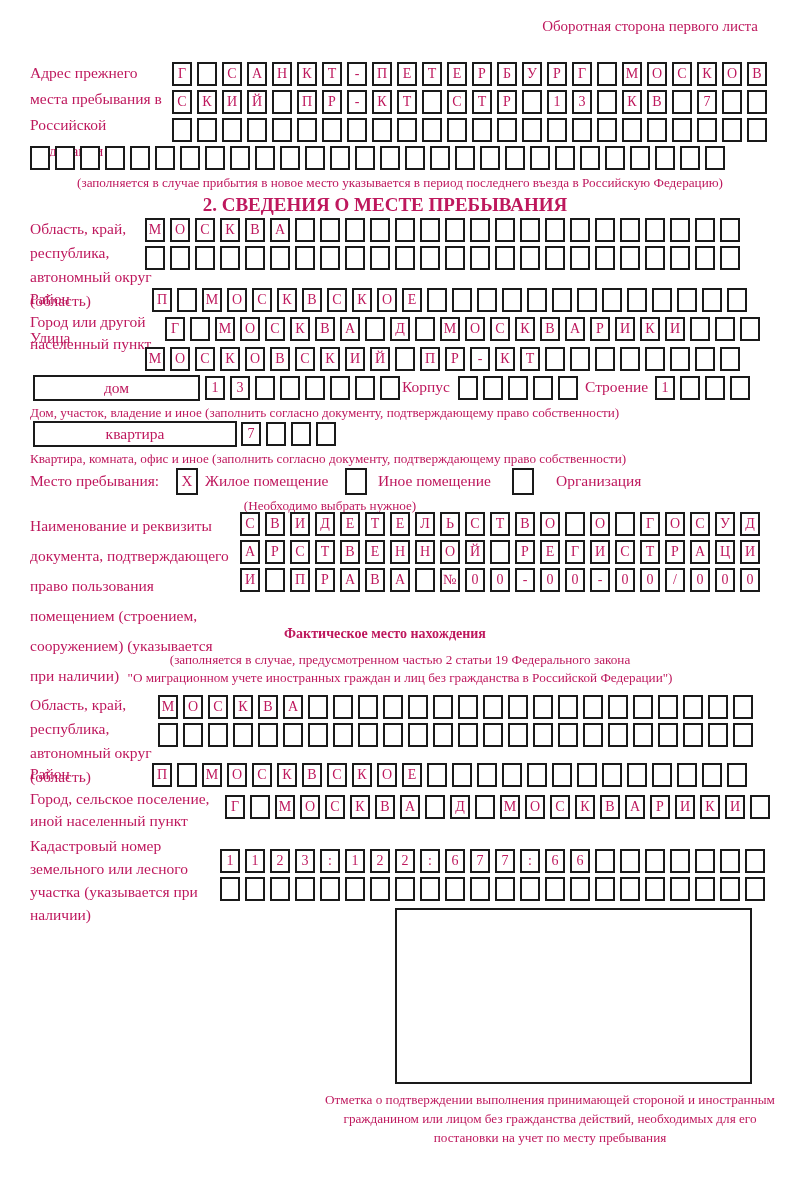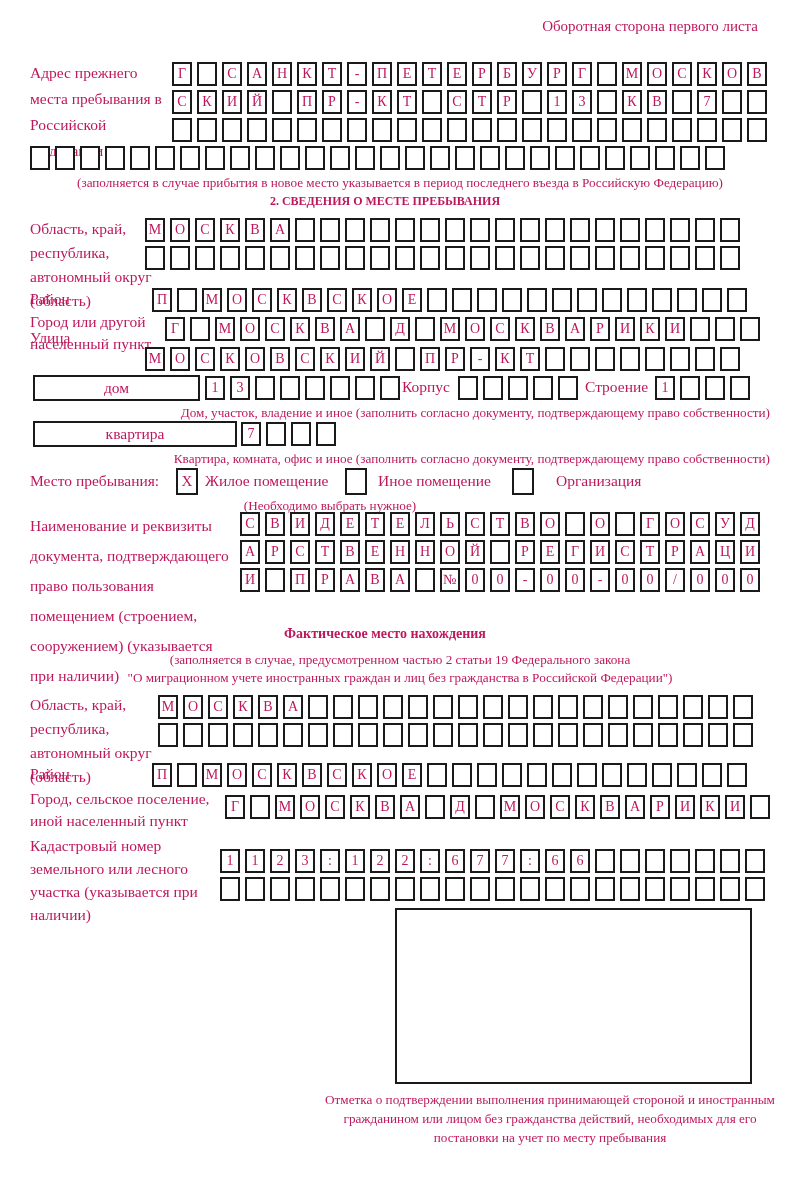--- a/index.html
+++ b/index.html
@@ -5,21 +5,21 @@
   html,body{margin:0;padding:0;background:#fff;}
   .page{position:relative;width:800px;height:1180px;background:#fff;
         font-family:"Liberation Serif","DejaVu Serif",serif;color:#be185d;overflow:hidden;}
   .abs{position:absolute;}
   .cellrow{position:absolute;display:flex;gap:5px;}
   .cb{flex:none;width:16px;height:20px;border:2px solid #1a1a1a;font-size:14px;
       line-height:20px;text-align:center;background:#fff;}
   .cbx{position:absolute;width:18px;height:23px;border:2px solid #1a1a1a;text-align:center;
        line-height:23px;font-size:15px;}
   .lbl{position:absolute;font-size:15.5px;line-height:24px;}
-  .note{position:absolute;font-size:13.2px;line-height:17px;text-align:right;}
+  .note{position:absolute;font-size:13.2px;line-height:17px;}
   .center{text-align:center;}
   .bold{font-weight:bold;}
   .fieldbox{position:absolute;border:2px solid #1a1a1a;text-align:center;
             font-size:15.5px;line-height:22px;height:22px;background:#fff;}
   .stampbox{position:absolute;border:2px solid #1a1a1a;background:#fff;}
 </style>
 </head>
 <body>
 
 <div class="page">
@@ -130,21 +130,21 @@
       <span class="cb"></span>
       <span class="cb"></span>
       <span class="cb"></span>
       <span class="cb"></span>
       <span class="cb"></span>
       <span class="cb"></span>
       <span class="cb"></span>
     </div>
   <div class="note center" style="left:0;top:174px;width:800px;">(заполняется в случае прибытия в новое место указывается в период последнего въезда в Российскую Федерацию)</div>
 
-  <div class="abs bold center" style="left:0;top:194px;width:770px;font-size:12px;">2. СВЕДЕНИЯ О МЕСТЕ ПРЕБЫВАНИЯ</div>
+  <div class="abs bold center" style="left:0;top:194px;width:770px;font-size:19px;">2. СВЕДЕНИЯ О МЕСТЕ ПРЕБЫВАНИЯ</div>
 
   <div class="lbl" style="left:30px;top:217px;width:122px;">Область, край, республика, автономный округ (область)</div>
   <div class="cellrow" style="left:145px;top:218px;">
       <span class="cb">М</span>
       <span class="cb">О</span>
       <span class="cb">С</span>
       <span class="cb">К</span>
       <span class="cb">В</span>
       <span class="cb">А</span>
       <span class="cb"></span>

